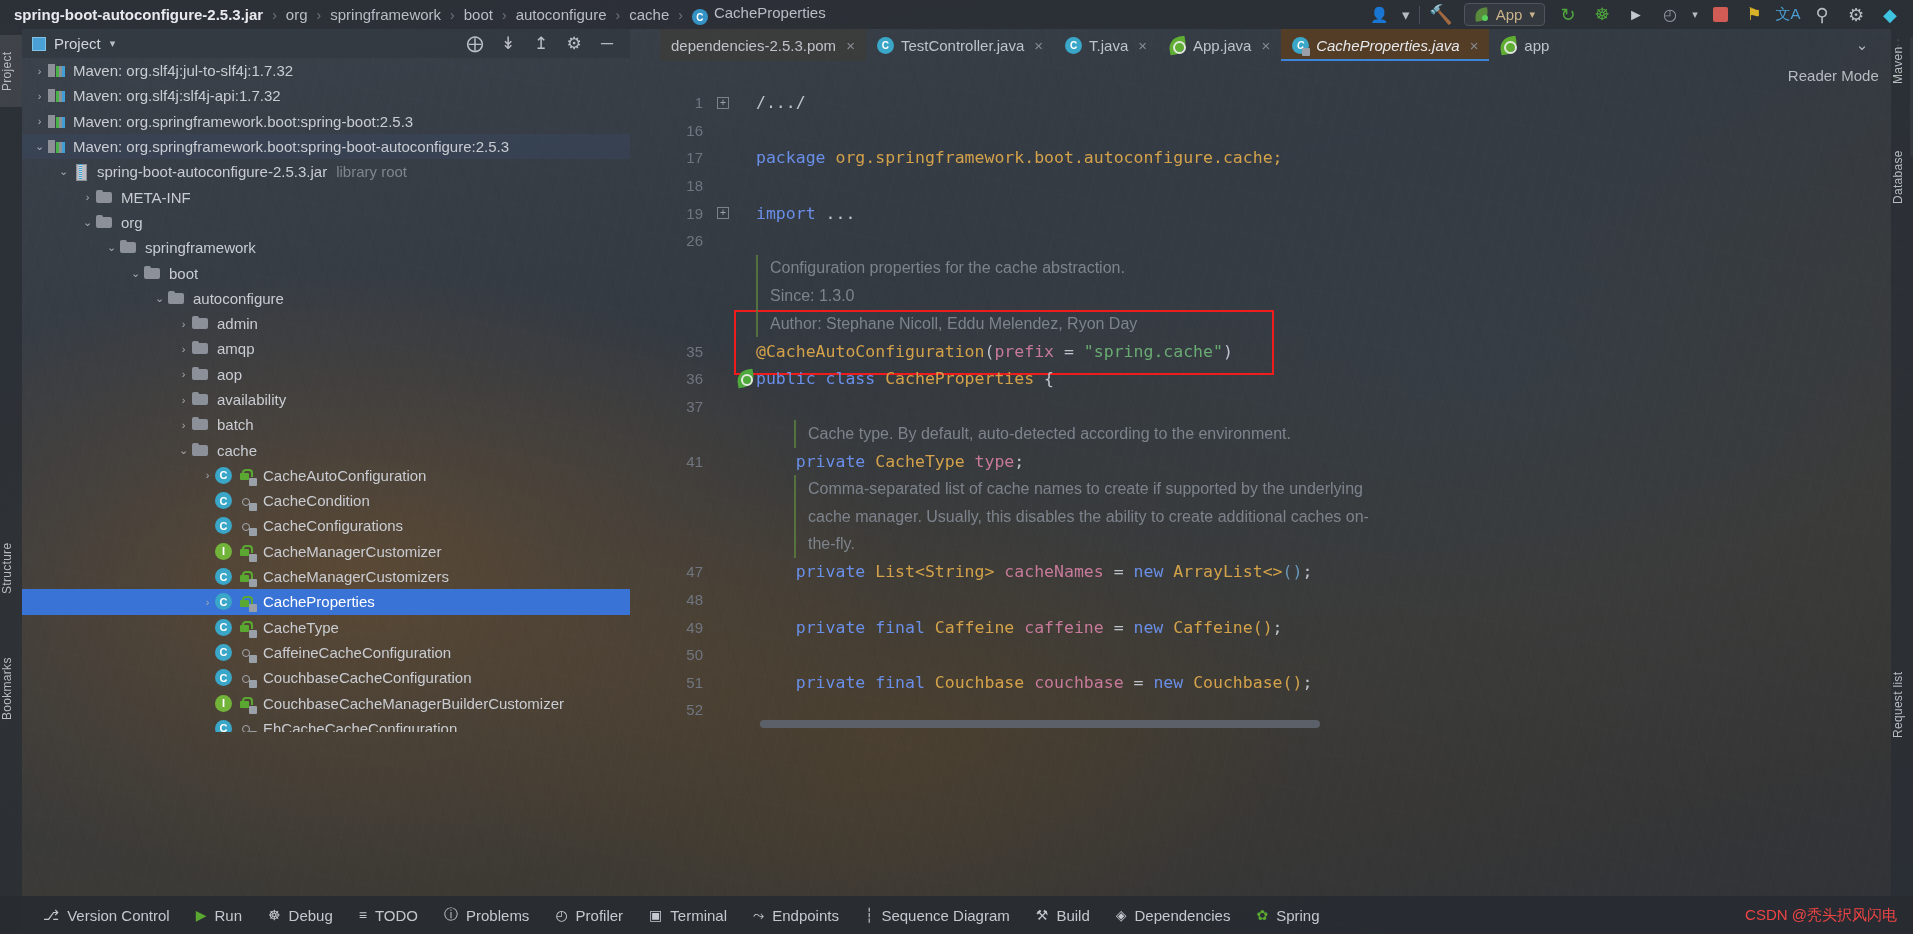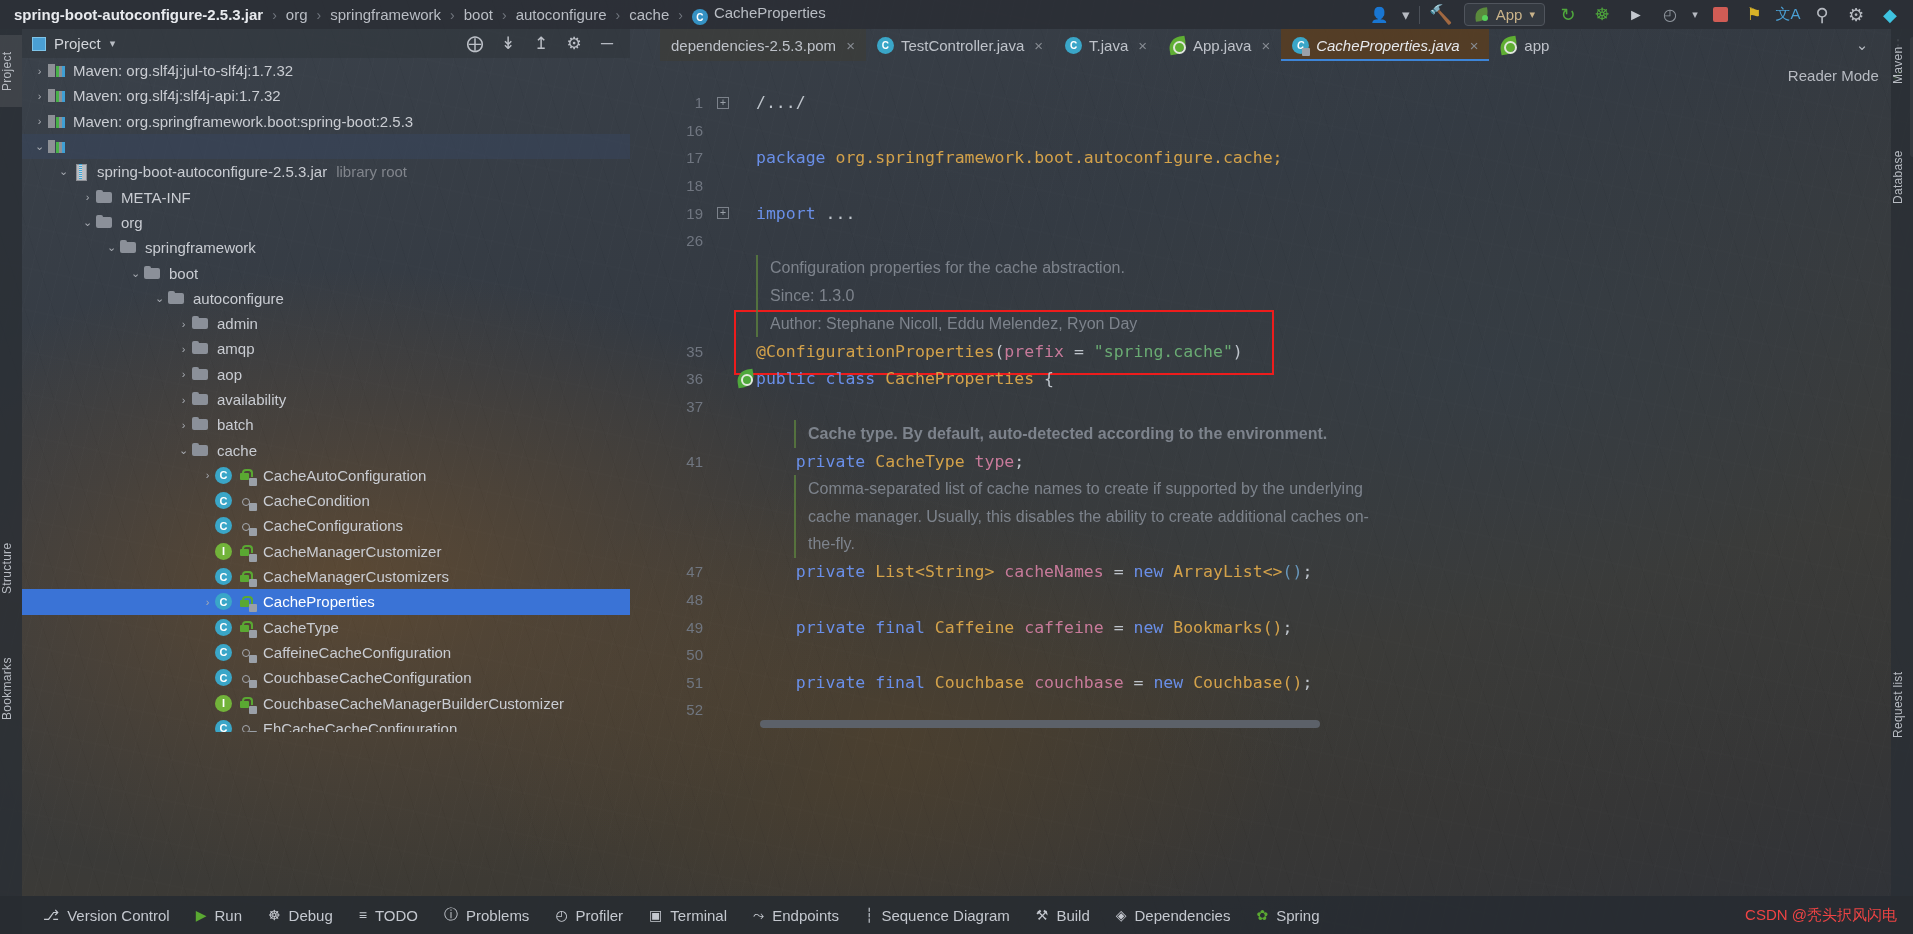--- a/index.html
+++ b/index.html
@@ -355,20 +355,21 @@
           <span class="lbl">Maven: org.slf4j:slf4j-api:1.7.32</span>
         </div>
         <div class="row" style="padding-left: 10px;">
           <span class="arrow">›</span>
           <span class="ico ico-maven"></span>
           <span class="lbl">Maven: org.springframework.boot:spring-boot:2.5.3</span>
         </div>
         <div class="row hl" style="padding-left: 10px;">
           <span class="arrow">⌄</span>
           <span class="ico ico-maven"></span>
+          <span class="lbl">Maven: org.springframework.boot:spring-boot-autoconfigure:2.5.3</span>
         </div>
         <div class="row" style="padding-left: 34px;">
           <span class="arrow">⌄</span>
           <span class="ico ico-jar"></span>
           <span class="lbl">spring-boot-autoconfigure-2.5.3.jar</span>
           <span class="sublbl">library root</span>
         </div>
         <div class="row" style="padding-left: 58px;">
           <span class="arrow">›</span>
           <span class="ico ico-folder"></span>
@@ -615,41 +616,41 @@
           <span class="gut"></span>
           <span class="fold"></span>
           <span class="gmark"></span>
           <span class="doc docblock" style="margin-left: 0px;">Author: Stephane Nicoll, Eddu Melendez, Ryon Day</span>
           <span class="docbar" style="left: 96px;"></span>
         </div>
         <div class="cline">
           <span class="gut">35</span>
           <span class="fold"></span>
           <span class="gmark"></span>
-          <span class="ctext"><span class="typ">@ConfigurationProperties</span><span class="pln">(</span><span class="fld">prefix</span><span class="pln"> = </span><span class="str">"spring.cache"</span><span class="pln">)</span></span>
+          <span class="ctext"><span class="typ">@CacheAutoConfiguration</span><span class="pln">(</span><span class="fld">prefix</span><span class="pln"> = </span><span class="str">"spring.cache"</span><span class="pln">)</span></span>
         </div>
         <div class="cline">
           <span class="gut">36</span>
           <span class="fold"></span>
           <span class="gmark">
             <span class="springmark"></span>
           </span>
           <span class="ctext"><span class="kw">public class </span><span class="typ">CacheProperties </span><span class="pln">{</span></span>
         </div>
         <div class="cline">
           <span class="gut">37</span>
           <span class="fold"></span>
           <span class="gmark"></span>
           <span class="ctext"></span>
         </div>
         <div class="cline">
           <span class="gut"></span>
           <span class="fold"></span>
           <span class="gmark"></span>
-          <span class="doc docblock" style="margin-left: 38px; font-weight: bold;">Cache type. By default, auto-detected according to the environment.</span>
+          <span class="doc docblock" style="margin-left: 38px;">Cache type. By default, auto-detected according to the environment.</span>
           <span class="docbar" style="left: 134px;"></span>
         </div>
         <div class="cline">
           <span class="gut">41</span>
           <span class="fold"></span>
           <span class="gmark"></span>
           <span class="ctext"><span class="kw">    private </span><span class="typ">CacheType </span><span class="fld">type</span><span class="pln">;</span></span>
         </div>
         <div class="cline">
           <span class="gut"></span>
@@ -681,21 +682,21 @@
         <div class="cline">
           <span class="gut">48</span>
           <span class="fold"></span>
           <span class="gmark"></span>
           <span class="ctext"></span>
         </div>
         <div class="cline">
           <span class="gut">49</span>
           <span class="fold"></span>
           <span class="gmark"></span>
-          <span class="ctext"><span class="kw">    private final </span><span class="typ">Caffeine </span><span class="fld">caffeine </span><span class="pln">= </span><span class="kw">new </span><span class="typ">Bookmarks()</span><span class="pln">;</span></span>
+          <span class="ctext"><span class="kw">    private final </span><span class="typ">Caffeine </span><span class="fld">caffeine </span><span class="pln">= </span><span class="kw">new </span><span class="typ">Caffeine()</span><span class="pln">;</span></span>
         </div>
         <div class="cline">
           <span class="gut">50</span>
           <span class="fold"></span>
           <span class="gmark"></span>
           <span class="ctext"></span>
         </div>
         <div class="cline">
           <span class="gut">51</span>
           <span class="fold"></span>

